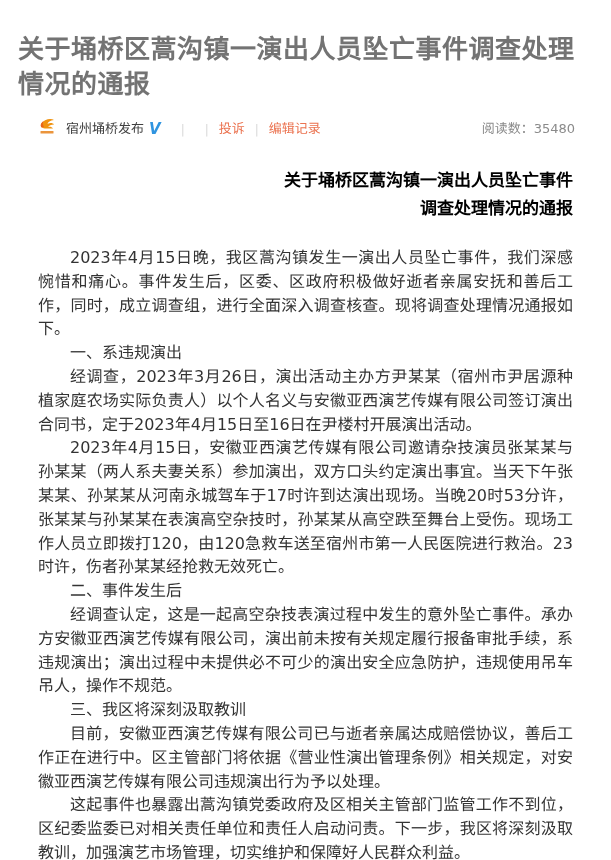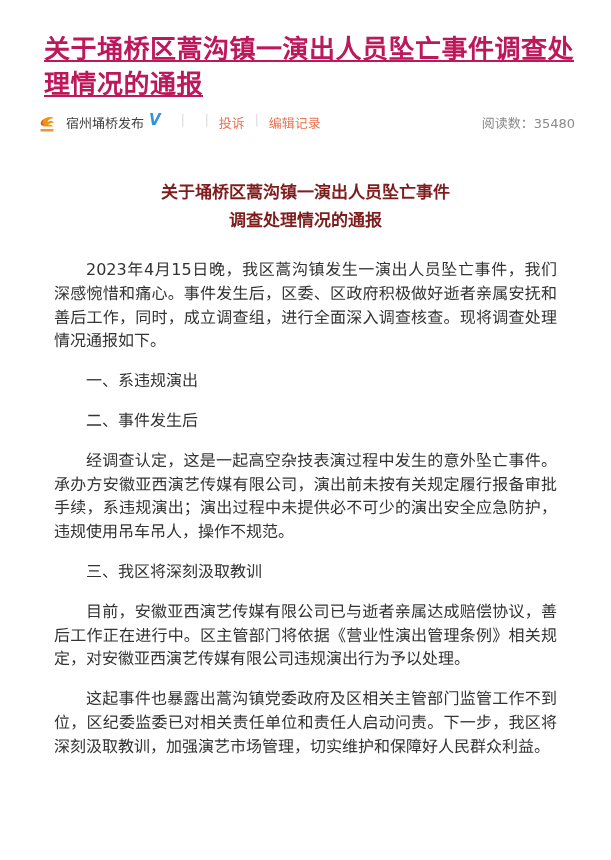--- a/index.html
+++ b/index.html
@@ -6,32 +6,31 @@
   html, body { background: #fff; }
   body {
     width: 611px;
     height: 860px;
     overflow: hidden;
     font-family: "DejaVu Sans", "Liberation Sans", sans-serif;
     background: #ffffff;
     position: relative;
   }
   .page-title {
-    margin: 32px 36px 0 44px;
+    margin: 32px 36px 0 18px;
     font-size: 26px;
     line-height: 35px;
     font-weight: 700;
-    color: #be185d;
+    color: #737373;
     letter-spacing: 0.5px;
-    text-decoration: underline;
   }
   .byline {
     margin: 11px 36px 0 36px;
     display: flex;
-    align-items: flex-start;
+    align-items: flex-end;
     font-size: 13px;
     color: #808080;
     height: 24px;
   }
   .avatar {
     width: 22px;
     height: 22px;
     margin-right: 8px;
     flex: 0 0 auto;
     display: inline-flex;
@@ -70,32 +69,32 @@
     color: #8a8a8a;
     white-space: nowrap;
   }
   .article {
     margin: 0 38px;
     color: #333333;
     font-size: 16px;
     line-height: 23.8px;
   }
   .article-title {
-    margin-top: 41px;
-    text-align: center;
+    margin-top: 29px;
+    text-align: right;
     font-weight: 700;
     font-size: 17px;
     line-height: 28px;
-    color: #7f1d1d;
+    color: #000000;
   }
   .article-body { margin-top: 24px; }
   .article-body p {
     text-indent: 2em;
     text-align: justify;
-    margin: 16px;
+    margin: 0;
   }
 </style>
 </head>
 <body>
 
 <h1 class="page-title">关于埇桥区蒿沟镇一演出人员坠亡事件调查处理情况的通报</h1>
 
 <div class="byline">
   <span class="avatar">
     <span style="display:inline-flex;">
@@ -118,20 +117,22 @@
 
 <div class="article">
   <div class="article-title">
     <div>关于埇桥区蒿沟镇一演出人员坠亡事件</div>
     <div>调查处理情况的通报</div>
   </div>
 
   <div class="article-body">
     <p>2023年4月15日晚，我区蒿沟镇发生一演出人员坠亡事件，我们深感惋惜和痛心。事件发生后，区委、区政府积极做好逝者亲属安抚和善后工作，同时，成立调查组，进行全面深入调查核查。现将调查处理情况通报如下。</p>
     <p>一、系违规演出</p>
+    <p>经调查，2023年3月26日，演出活动主办方尹某某（宿州市尹居源种植家庭农场实际负责人）以个人名义与安徽亚西演艺传媒有限公司签订演出合同书，定于2023年4月15日至16日在尹楼村开展演出活动。</p>
+    <p>2023年4月15日，安徽亚西演艺传媒有限公司邀请杂技演员张某某与孙某某（两人系夫妻关系）参加演出，双方口头约定演出事宜。当天下午张某某、孙某某从河南永城驾车于17时许到达演出现场。当晚20时53分许，张某某与孙某某在表演高空杂技时，孙某某从高空跌至舞台上受伤。现场工作人员立即拨打120，由120急救车送至宿州市第一人民医院进行救治。23时许，伤者孙某某经抢救无效死亡。</p>
     <p>二、事件发生后</p>
     <p>经调查认定，这是一起高空杂技表演过程中发生的意外坠亡事件。承办方安徽亚西演艺传媒有限公司，演出前未按有关规定履行报备审批手续，系违规演出；演出过程中未提供必不可少的演出安全应急防护，违规使用吊车吊人，操作不规范。</p>
     <p>三、我区将深刻汲取教训</p>
     <p>目前，安徽亚西演艺传媒有限公司已与逝者亲属达成赔偿协议，善后工作正在进行中。区主管部门将依据《营业性演出管理条例》相关规定，对安徽亚西演艺传媒有限公司违规演出行为予以处理。</p>
     <p>这起事件也暴露出蒿沟镇党委政府及区相关主管部门监管工作不到位，区纪委监委已对相关责任单位和责任人启动问责。下一步，我区将深刻汲取教训，加强演艺市场管理，切实维护和保障好人民群众利益。</p>
   </div>
 
 </div>
 
 </body></html>

